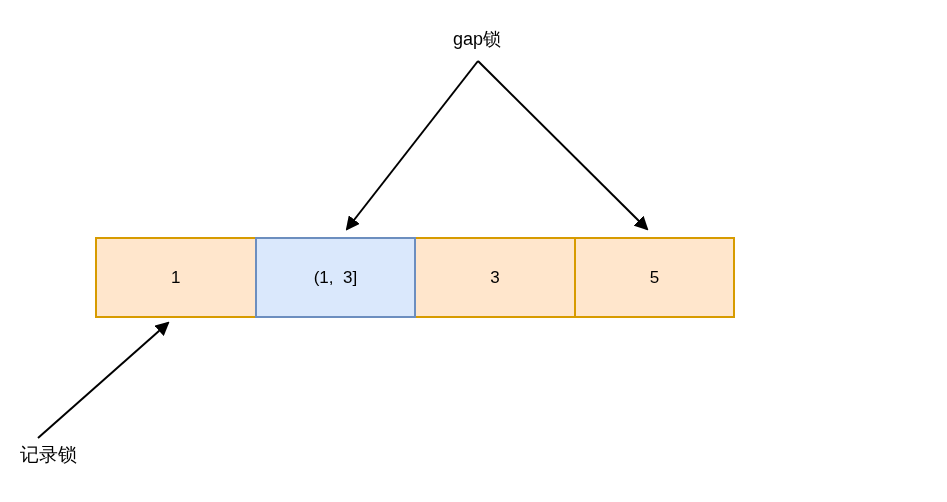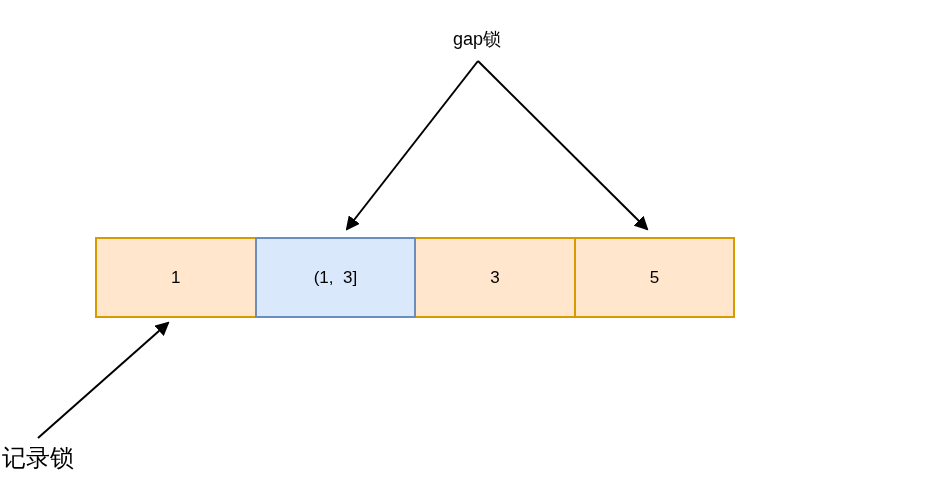--- a/index.html
+++ b/index.html
@@ -35,23 +35,23 @@
     color: var(--text, #000000);
     white-space: pre;
   }
   .gap-label {
     left: 477px;
     top: 4px;
     transform: translateX(-50%);
     font-size: 18px;
   }
   .record-label {
-    left: 2px;
+    left: 20px;
     top: 419px;
-    font-size: 24px;
+    font-size: 19px;
   }
   .row {
     position: absolute;
     left: 95px;
     top: 214px;
     display: flex;
     align-items: stretch;
   }
   .cell {
     box-sizing: border-box;

